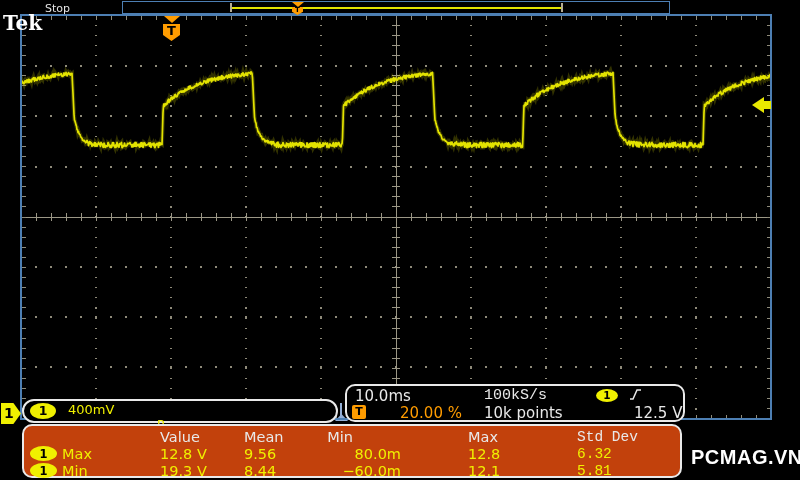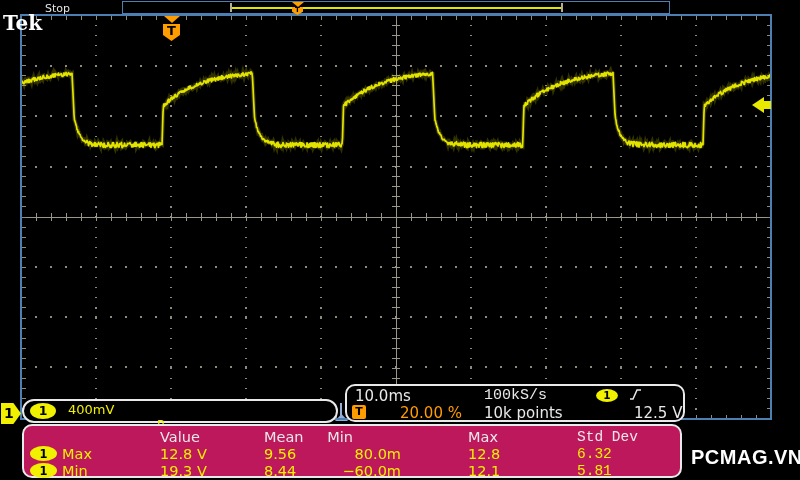--- a/index.html
+++ b/index.html
@@ -69,32 +69,32 @@
   .hr-pct{position:absolute;left:23px;top:18px;color:#ff9c00;margin-left:30px;}
   .hr-rate{position:absolute;left:137px;top:1px;font-family:Liberation Mono, monospace;}
   .hr-pts{position:absolute;left:137px;top:18px;}
   .hr-badge{position:absolute;left:249px;top:3px;width:22px;height:13px;background:#f0f000;
             border-radius:50%;color:#000;font-weight:bold;font-size:10.5px;text-align:center;
             line-height:13px;}
   .hr-slope{position:absolute;left:281px;top:1px;}
   .hr-level{position:absolute;left:255px;top:18px;margin-left:32px;}
 
   
-  .mt{position:absolute;left:22px;top:424px;width:660px;height:54px;background:#be185d;
+  .mt{position:absolute;left:22px;top:424px;width:660px;height:54px;background:#c2410c;
       border:2px solid #e9e9e9;border-radius:10px;box-sizing:border-box;z-index:5;
       font-size:14.5px;}
   .mt-row{position:absolute;left:0;right:0;height:16px;}
   .mt-h{top:3px;color:#e9e9e9;}
   .mt-r1{top:20px;}
   .mt-r2{top:37px;}
   .mt-row span{position:absolute;line-height:16px;}
   .val{color:#f0f000;}
   .c-label{left:38px;}
   .c-value{left:136px;}
-  .c-mean{left:240px;}
+  .c-mean{left:220px;}
   .c-min{left:255px;width:122px;text-align:right;}
   .c-minh{left:255px;width:122px;text-align:center;}
   .c-max{left:444px;}
   .c-sd{left:553px;font-family:Liberation Mono, monospace;}
   .mt-badge{position:absolute;left:6px;top:0px;width:27px;height:15px;background:#f0f000;
             border-radius:50%;color:#000;font-weight:bold;font-size:11.5px;text-align:center;
             line-height:15px;}
 
   .watermark{position:absolute;left:691px;top:446px;font-family:"Liberation Sans",sans-serif;
              font-weight:bold;font-size:20px;color:#fff;z-index:5;letter-spacing:0.5px;}

